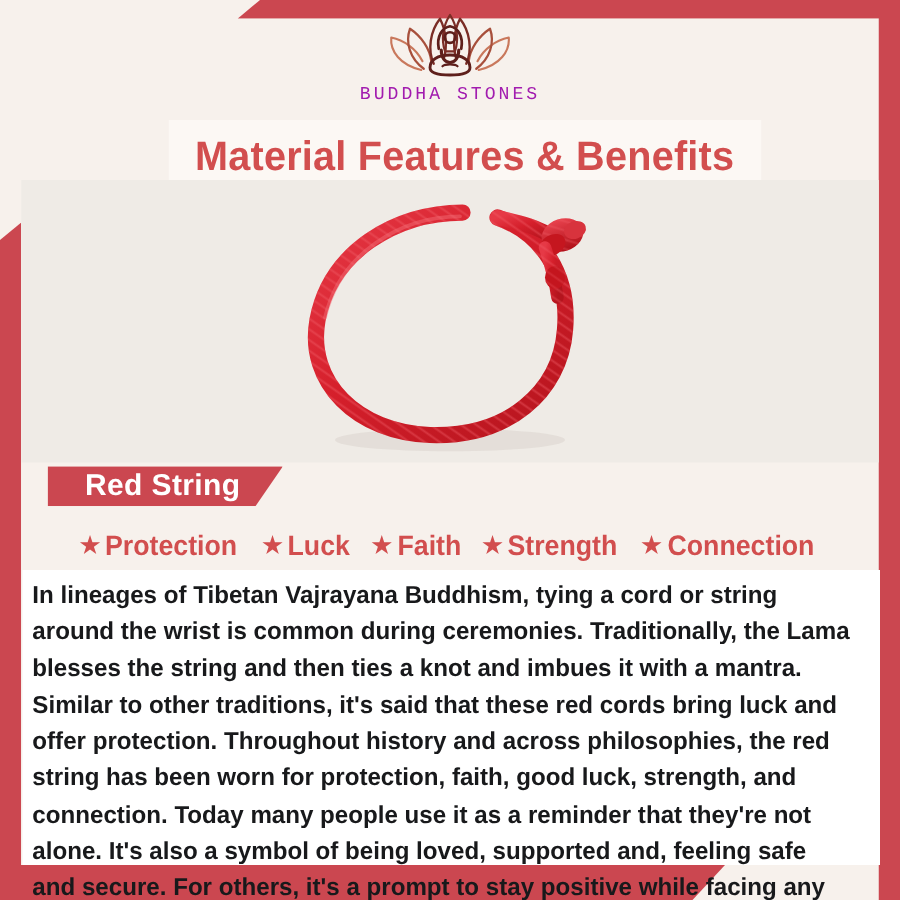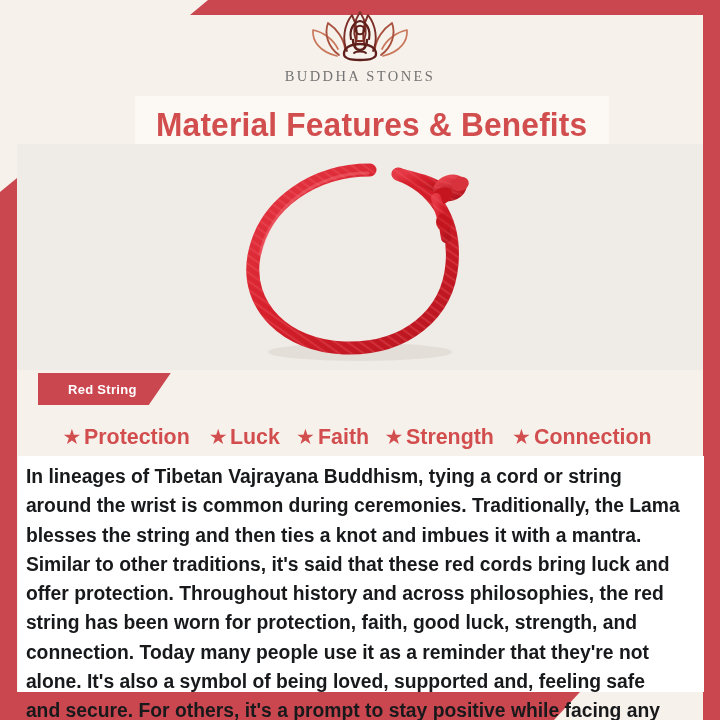--- a/index.html
+++ b/index.html
@@ -70,24 +70,24 @@
   }
   .logo-mark {
     display: block;
     margin: 0 auto;
     width: 104px;
     height: 58px;
   }
   .brand-name {
     display: block;
     margin-top: 2px;
-    font-family: Liberation Serif, serif;
+    font-family: Liberation Mono, monospace;
     font-size: 14.5px;
     letter-spacing: 2.4px;
-    color: #737373;
+    color: #a21caf;
     font-weight: 400;
   }
 
   
   .title-band {
     position: absolute;
     top: 96px;
     left: 135px;
     width: 474px;
     height: 48px;
@@ -133,21 +133,21 @@
     height: 32px;
     background: #CB4750;
     padding: 0 34px 0 30px;
     display: flex;
     align-items: center;
     clip-path: polygon(0 0, 100% 0, calc(100% - 22px) 100%, 0 100%);
     z-index: 4;
   }
   .ribbon-text {
     font-family: "Liberation Sans Narrow", "Liberation Sans", sans-serif;
-    font-size: 13px;
+    font-size: 24px;
     font-weight: bold;
     color: #FFFFFF;
     letter-spacing: 0.3px;
     white-space: nowrap;
   }
 
   
   .benefits {
     position: absolute;
     top: 420px;

